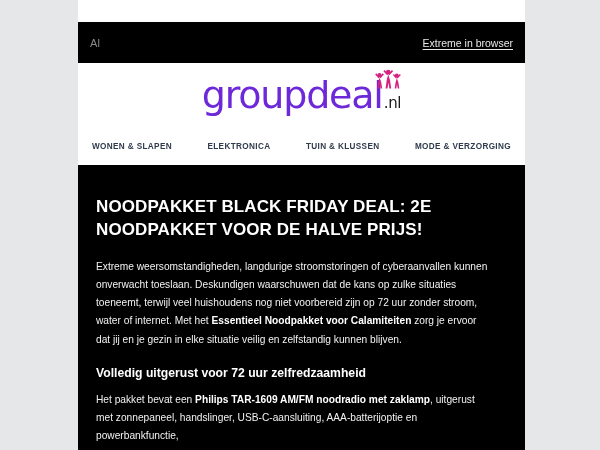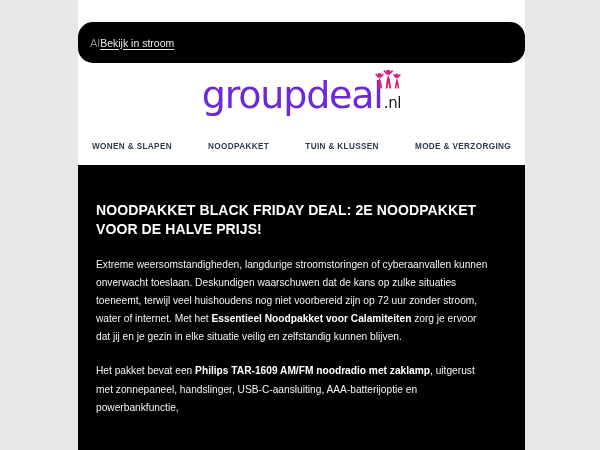--- a/index.html
+++ b/index.html
@@ -22,24 +22,23 @@
     background: #ffffff;
   }
 
   
   .preheader {
     background: #000000;
     height: 41px;
     margin-top: 22px;
     display: flex;
     align-items: center;
-    justify-content: flex-start;
+    justify-content: space-between;
     padding: 0 12px;
     box-sizing: border-box;
-    border-radius: 15px;
   }
   .preheader-alt {
     color: #8a8a8a;
     font-size: 11px;
     letter-spacing: 0.2px;
   }
   .preheader-link {
     color: #e9e9e9;
     font-size: 10.5px;
     text-decoration: underline;
@@ -107,25 +106,25 @@
 
   
   .article {
     background: #000000;
     color: #ffffff;
     padding: 20px 18px 24px 18px;
     box-sizing: border-box;
     min-height: 272px;
   }
   .headline {
-    font-size: 14px;
+    font-size: 17px;
     font-weight: bold;
     line-height: 1.38;
     letter-spacing: 0.1px;
-    margin: 16px 0 16px 0;
+    margin: 10px 0 16px 0;
   }
   .para {
     font-size: 10.2px;
     line-height: 1.78;
     margin: 0 16px 16px 0;
     color: #f2f2f2;
   }
   .para b { font-weight: bold; color: #ffffff; }
   .subhead {
     font-size: 12.2px;
@@ -134,21 +133,21 @@
     margin: 0 0 9px 0;
   }
 </style>
 </head>
 <body>
 
 <div class="page">
 
   <div class="preheader">
     <span class="preheader-alt">Al</span>
-    <span class="preheader-link">Bekijk in stroom</span>
+    <span class="preheader-link">Extreme in browser</span>
   </div>
 
   <div class="logo-band">
     <div class="logo">
       <span class="logo-word">groupdeal</span>
       <span class="logo-tld">.nl</span>
       <span class="logo-figures">
         <svg width="30" height="24" viewBox="0 0 30 24" xmlns="http://www.w3.org/2000/svg">
           <g fill="#d6217f">
 
@@ -167,28 +166,29 @@
             <path d="M23.0 11.5 L19.9 8.0 L20.9 7.0 L23.9 10.5 Z"></path>
             <path d="M24.7 11.5 L27.8 8.0 L26.8 7.0 L23.8 10.5 Z"></path>
           </g>
         </svg>
       </span>
     </div>
   </div>
 
   <div class="nav">
     <span class="nav-item">WONEN &amp; SLAPEN</span>
-    <span class="nav-item">NOODPAKKET</span>
+    <span class="nav-item">ELEKTRONICA</span>
     <span class="nav-item">TUIN &amp; KLUSSEN</span>
     <span class="nav-item">MODE &amp; VERZORGING</span>
   </div>
 
   <div class="article">
     <h1 class="headline">NOODPAKKET BLACK FRIDAY DEAL: 2E NOODPAKKET VOOR DE HALVE PRIJS!</h1>
 
     <p class="para"><span>Extreme weersomstandigheden, langdurige stroomstoringen of cyberaanvallen kunnen onverwacht toeslaan. Deskundigen waarschuwen dat de kans op zulke situaties toeneemt, terwijl veel huishoudens nog niet voorbereid zijn op 72 uur zonder stroom, water of internet. Met het </span><b>Essentieel Noodpakket voor Calamiteiten</b><span> zorg je ervoor dat jij en je gezin in elke situatie veilig en zelfstandig kunnen blijven.</span></p>
 
+    <h2 class="subhead">Volledig uitgerust voor 72 uur zelfredzaamheid</h2>
 
 
     <p class="para"><span>Het pakket bevat een </span><b>Philips TAR-1609 AM/FM noodradio met zaklamp</b><span>, uitgerust met zonnepaneel, handslinger, USB-C-aansluiting, AAA-batterijoptie en powerbankfunctie,</span></p>
   </div>
 
 </div>
 
 </body></html>

